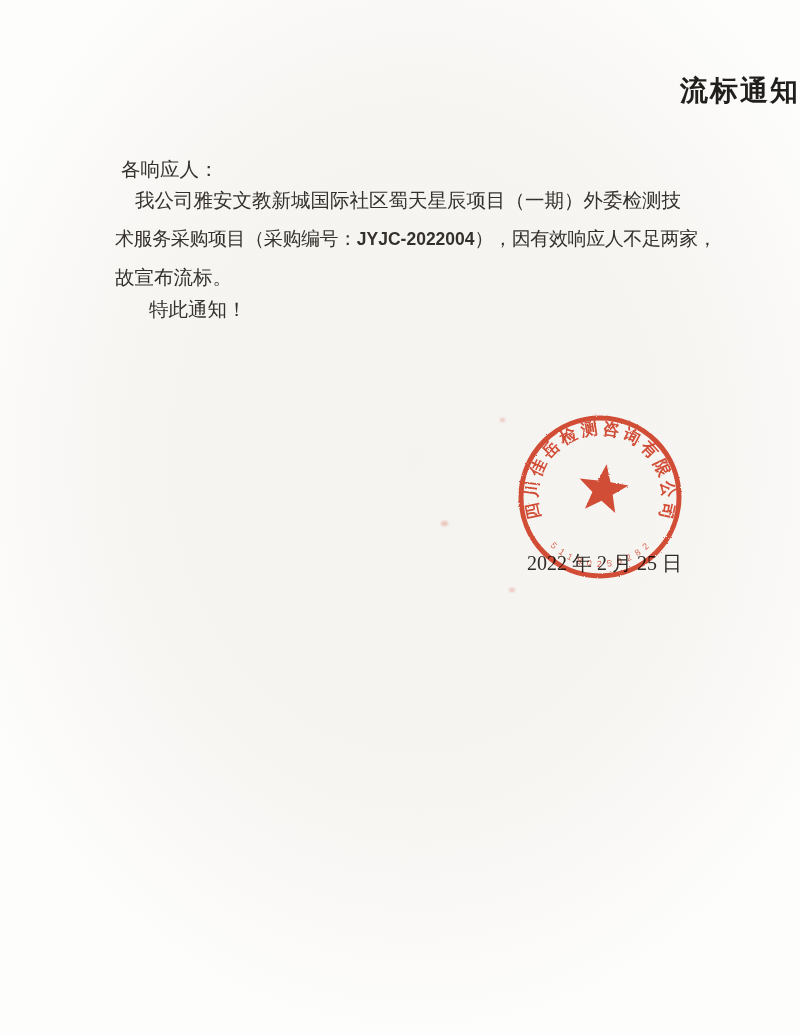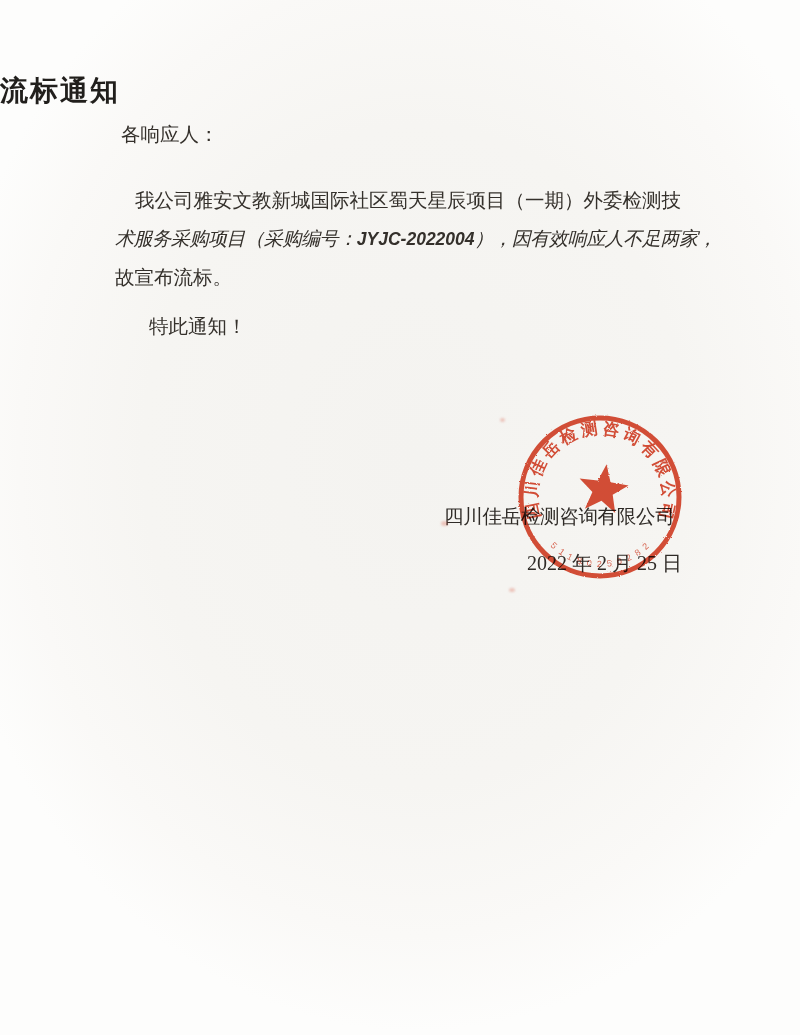--- a/index.html
+++ b/index.html
@@ -9,34 +9,34 @@
     font-family:"Liberation Serif","DejaVu Serif",serif;
   }
   .page {
     position:absolute; inset:0;
     background: radial-gradient(ellipse 62% 58% at 52% 44%,
       #f4f3f0 0%, #f6f5f2 55%, #faf9f7 80%, #fdfdfc 96%);
     color:#35312c;
   }
   .title {
     position:absolute; top:72px; left:0; width:100%; margin:0;
-    text-align:left;
+    text-align:right;
     font-family:"Liberation Sans","DejaVu Sans",sans-serif;
     font-weight:700; font-size:28px; letter-spacing:2px; color:#211f1c;
   }
-  .salutation { position:absolute; left:121px; top:121px; font-size:19.5px; white-space:nowrap; }
+  .salutation { position:absolute; left:121px; top:156px; font-size:19.5px; white-space:nowrap; }
   .bodyline   { position:absolute; font-size:19.5px; white-space:nowrap; color:#34302b; }
   .l1 { left:135px; top:187px; }
-  .l2 { left:115px; top:226px; font-size:19px; letter-spacing:-0.4px;font-style:italic; }
+  .l2 { left:115px; top:226px; font-size:19px; letter-spacing:-0.4px; }
   .l2 .code {
     font-family:"Liberation Sans","DejaVu Sans",sans-serif;
     font-weight:700; font-size:17.5px; letter-spacing:0;
   }
   .l3 { left:115px; top:264px;text-align:right; }
-  .closing { position:absolute; left:149px; top:313px; font-size:19.5px; white-space:nowrap; }
+  .closing { position:absolute; left:149px; top:296px; font-size:19.5px; white-space:nowrap; }
   .company {
     position:absolute; left:444px; top:503px; font-size:19.5px;
     letter-spacing:-0.3px; color:#2f2b27; white-space:nowrap; z-index:2;
   }
   .date {
     position:absolute; left:527px; top:550px; font-size:20px;
     color:#2f2b27; white-space:nowrap; z-index:2;
   }
   .seal {
     position:absolute; left:505px; top:400px; width:190px; height:190px;
@@ -65,21 +65,20 @@
   <div class="bodyline l1">我公司雅安文教新城国际社区蜀天星辰项目（一期）外委检测技</div>
 
   <div class="bodyline l2">
     <span>术服务采购项目（采购编号：</span><span class="code">JYJC-2022004</span><span>），因有效响应人不足两家，</span>
   </div>
 
   <div class="bodyline l3">故宣布流标。</div>
 
   <div class="closing">特此通知！</div>
 
-  <div class="company">四川佳岳检测咨询有限公司</div>
 
   <div class="date">2022 年 2 月 25 日</div>
 
   <div class="smudge sm1"></div>
   <div class="smudge sm2"></div>
   <div class="smudge sm3"></div>
 
   <svg class="seal" viewBox="0 0 190 190" xmlns="http://www.w3.org/2000/svg">
     <defs>
       <path id="sealTopArc" d="M 36.6 120.6 A 63 63 0 1 1 153.4 120.6" fill="none"></path>

